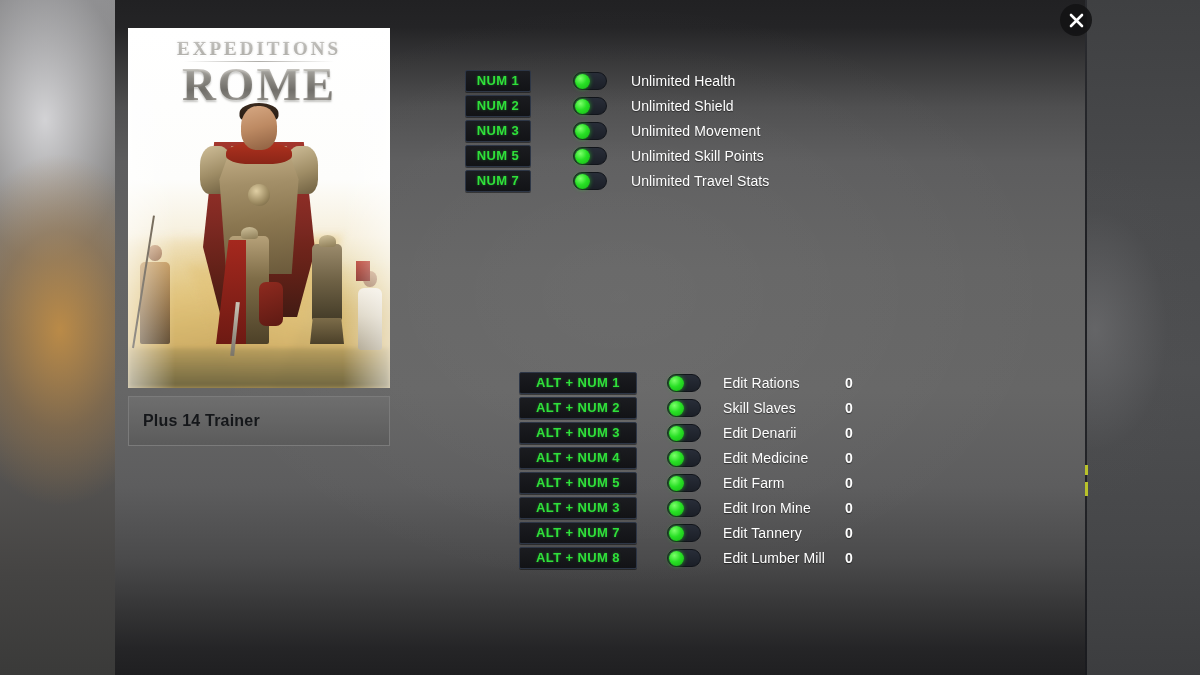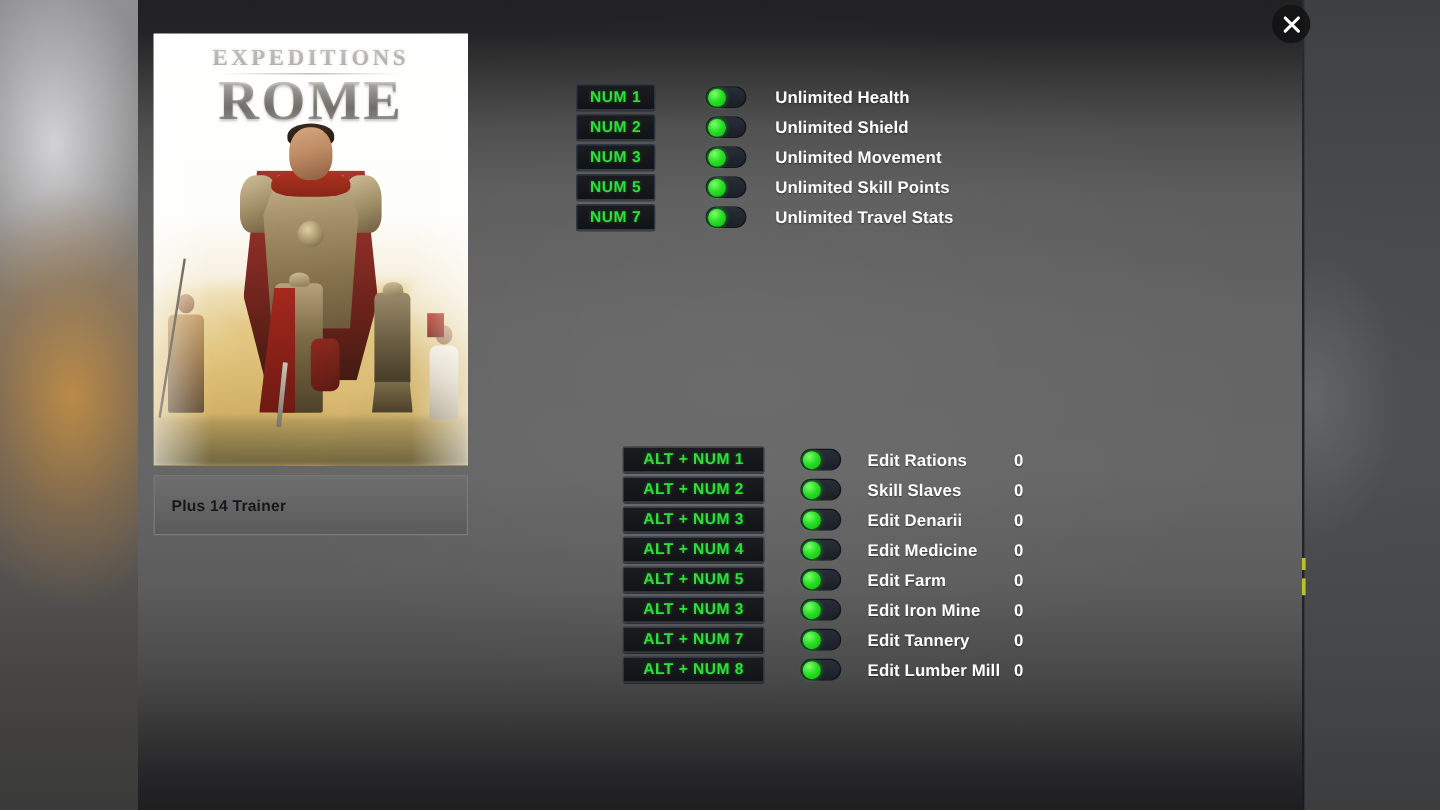--- a/index.html
+++ b/index.html
@@ -266,30 +266,30 @@
   
   .cover-title {
     margin-top: 8px;
     width: 262px; height: 50px;
     background: linear-gradient(180deg,#6e6e6e 0%, #646464 55%, #5b5b5b 100%);
     border: 1px solid #7b7b7b;
     display: flex; align-items: center;
     padding-left: 14px;
   }
   .cover-title span {
-    font-size: 13px; font-weight: 700; color: #15171a;
+    font-size: 16px; font-weight: 700; color: #15171a;
     letter-spacing: 0.2px;
   }
 
   
   .group {
     position: absolute;
     z-index: 12;
   }
-  #group-cheats { left: 365px; top: 68px; }
+  #group-cheats { left: 350px; top: 68px; }
   #group-edits  { left: 368px; top: 370px; padding-left: 36px; }
 
   .row {
     display: flex; align-items: center;
     height: 25px;
   }
 
   .hotkey {
     flex: 0 0 auto;
     background: linear-gradient(180deg,#1b1c20 0%, #121316 100%);
@@ -320,21 +320,21 @@
     position: absolute; left: 1px; top: 1px;
     width: 15px; height: 15px; border-radius: 50%;
     background: radial-gradient(circle at 36% 30%, #7bff6a 0%, #28e025 45%, #14b414 100%);
     box-shadow: 0 0 4px rgba(40,224,37,0.65);
   }
   #group-cheats .toggle { margin-left: 42px; }
   #group-edits  .toggle { margin-left: 30px; }
 
   .opt-label {
     color: #ffffff;
-    font-size: 14px; font-weight: 700;
+    font-size: 14px; font-weight: 400;
     letter-spacing: 0.1px;
     white-space: nowrap;
     text-shadow: 0 1px 1px rgba(0,0,0,0.5);
   }
   #group-cheats .opt-label { margin-left: 24px; }
   #group-edits  .opt-label { margin-left: 22px; width: 122px; }
 
   .opt-value {
     color: #ffffff;
     font-size: 14px; font-weight: 700;

